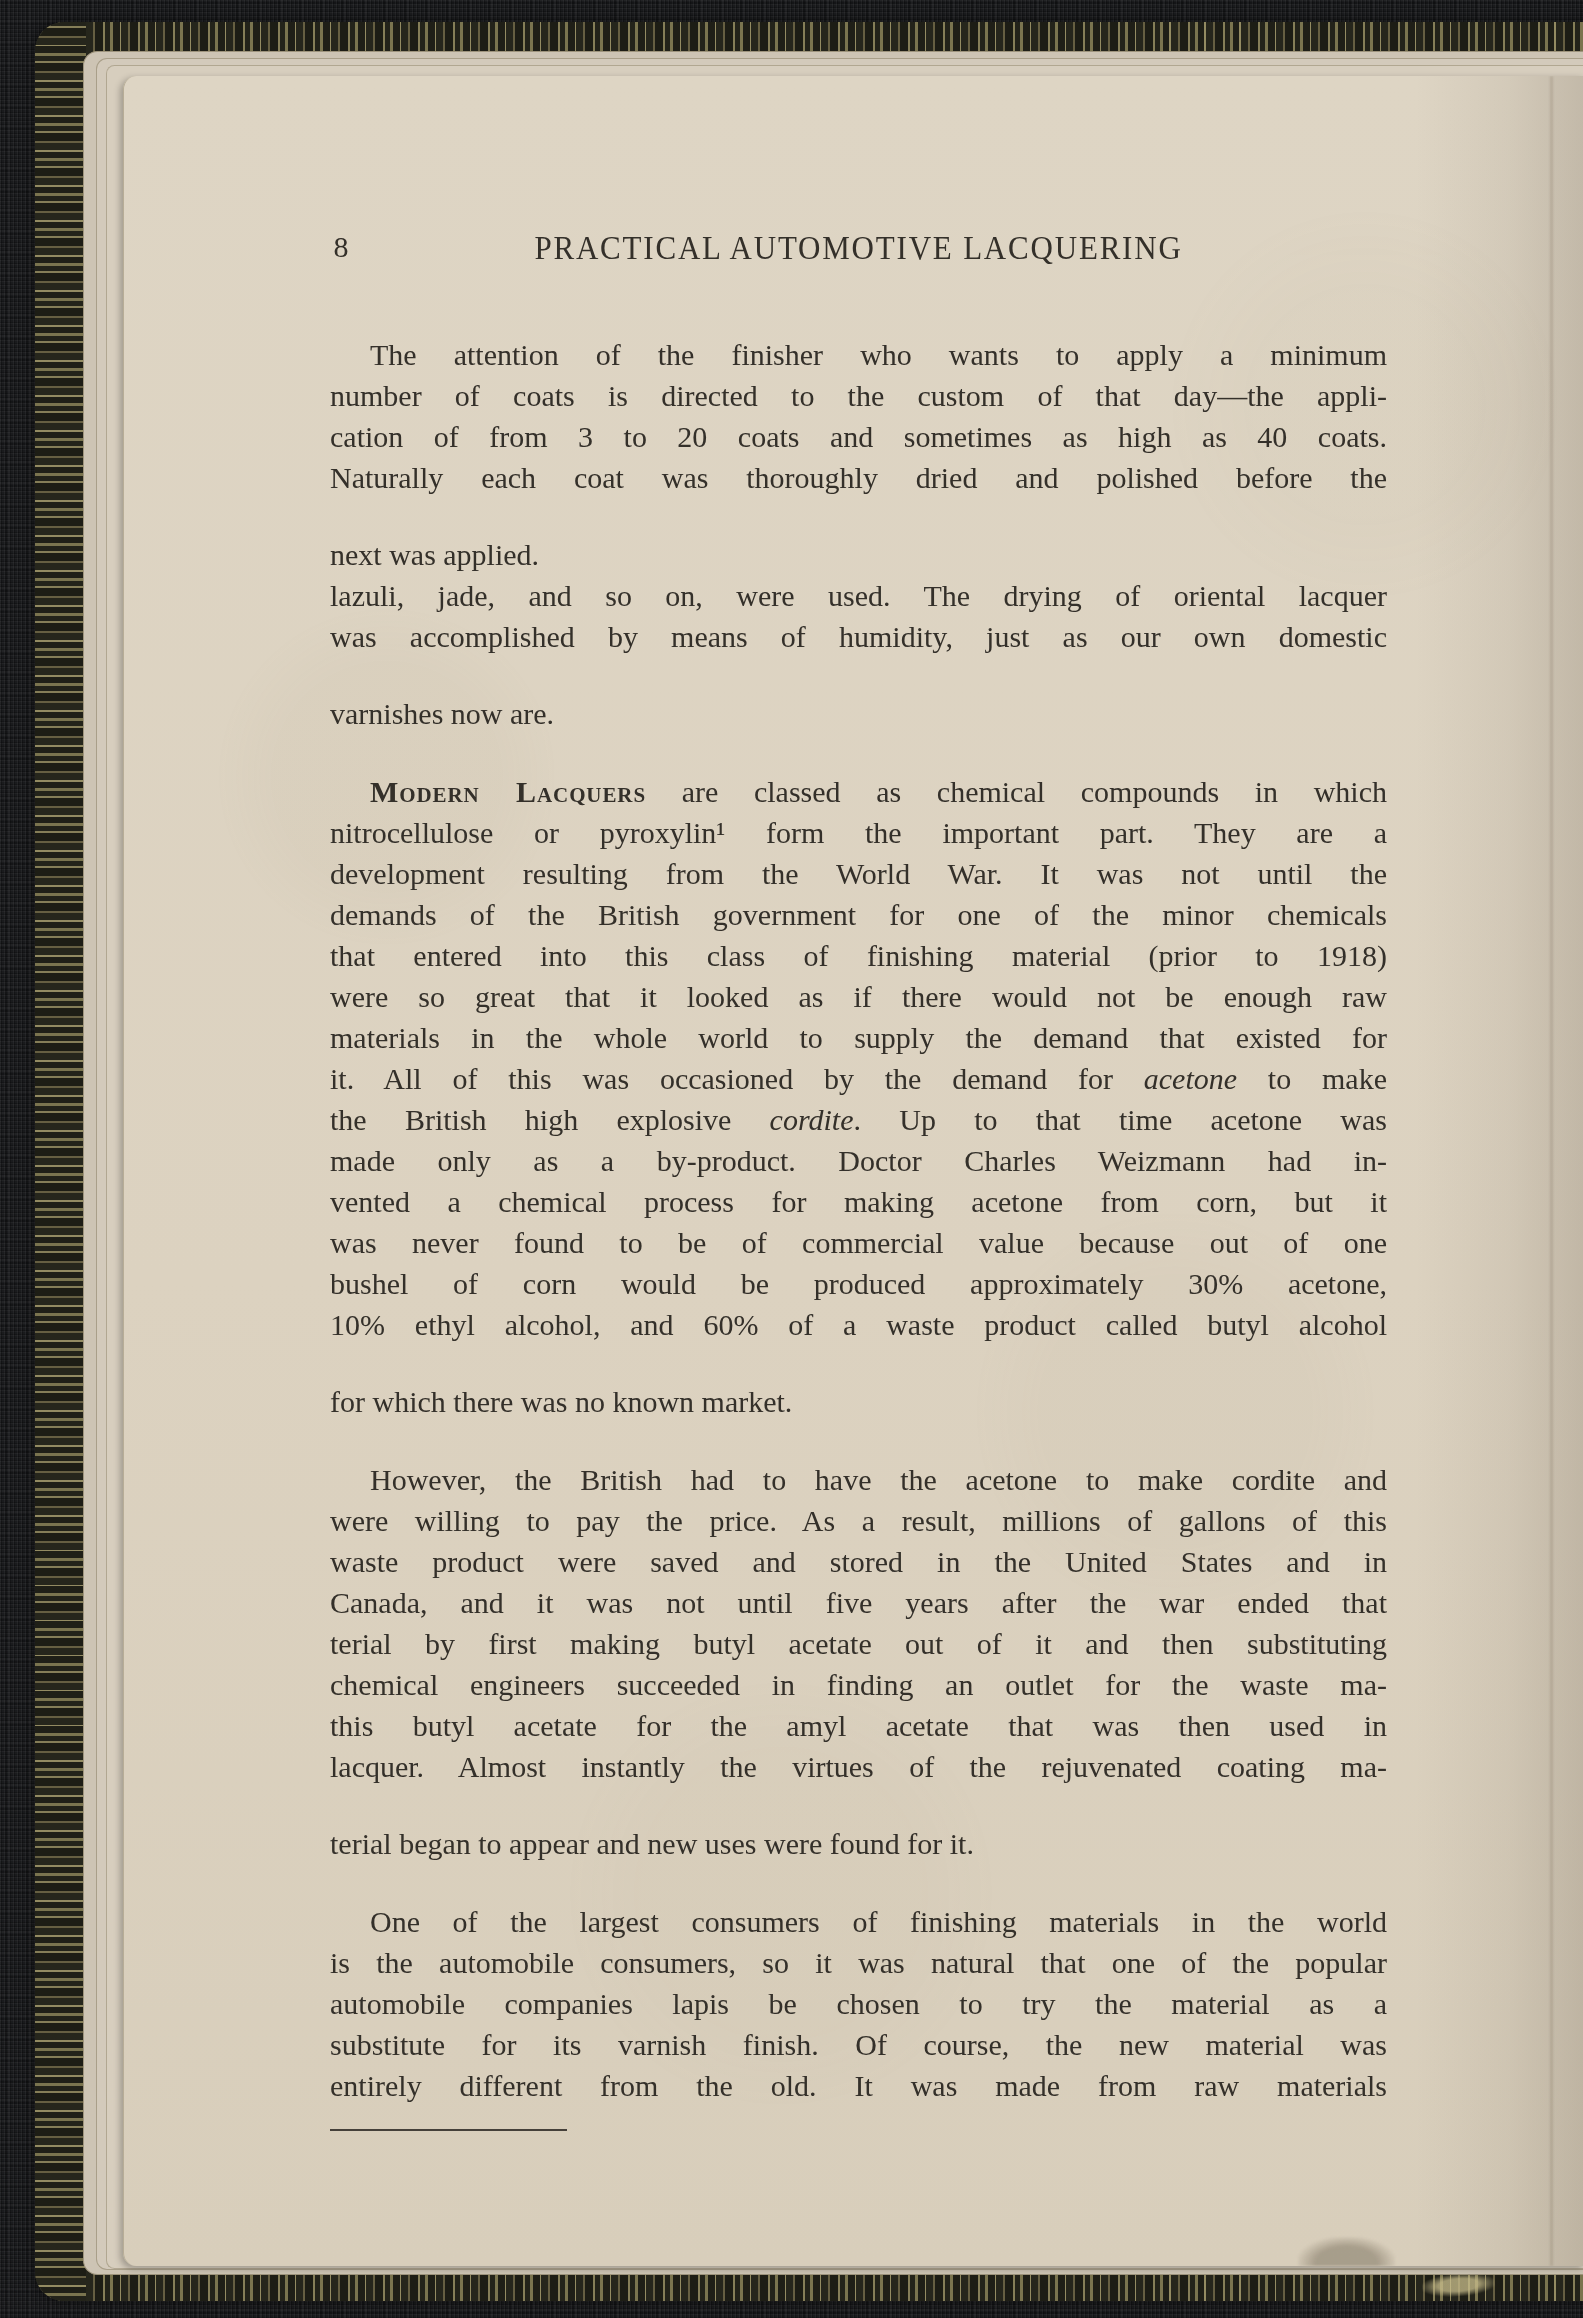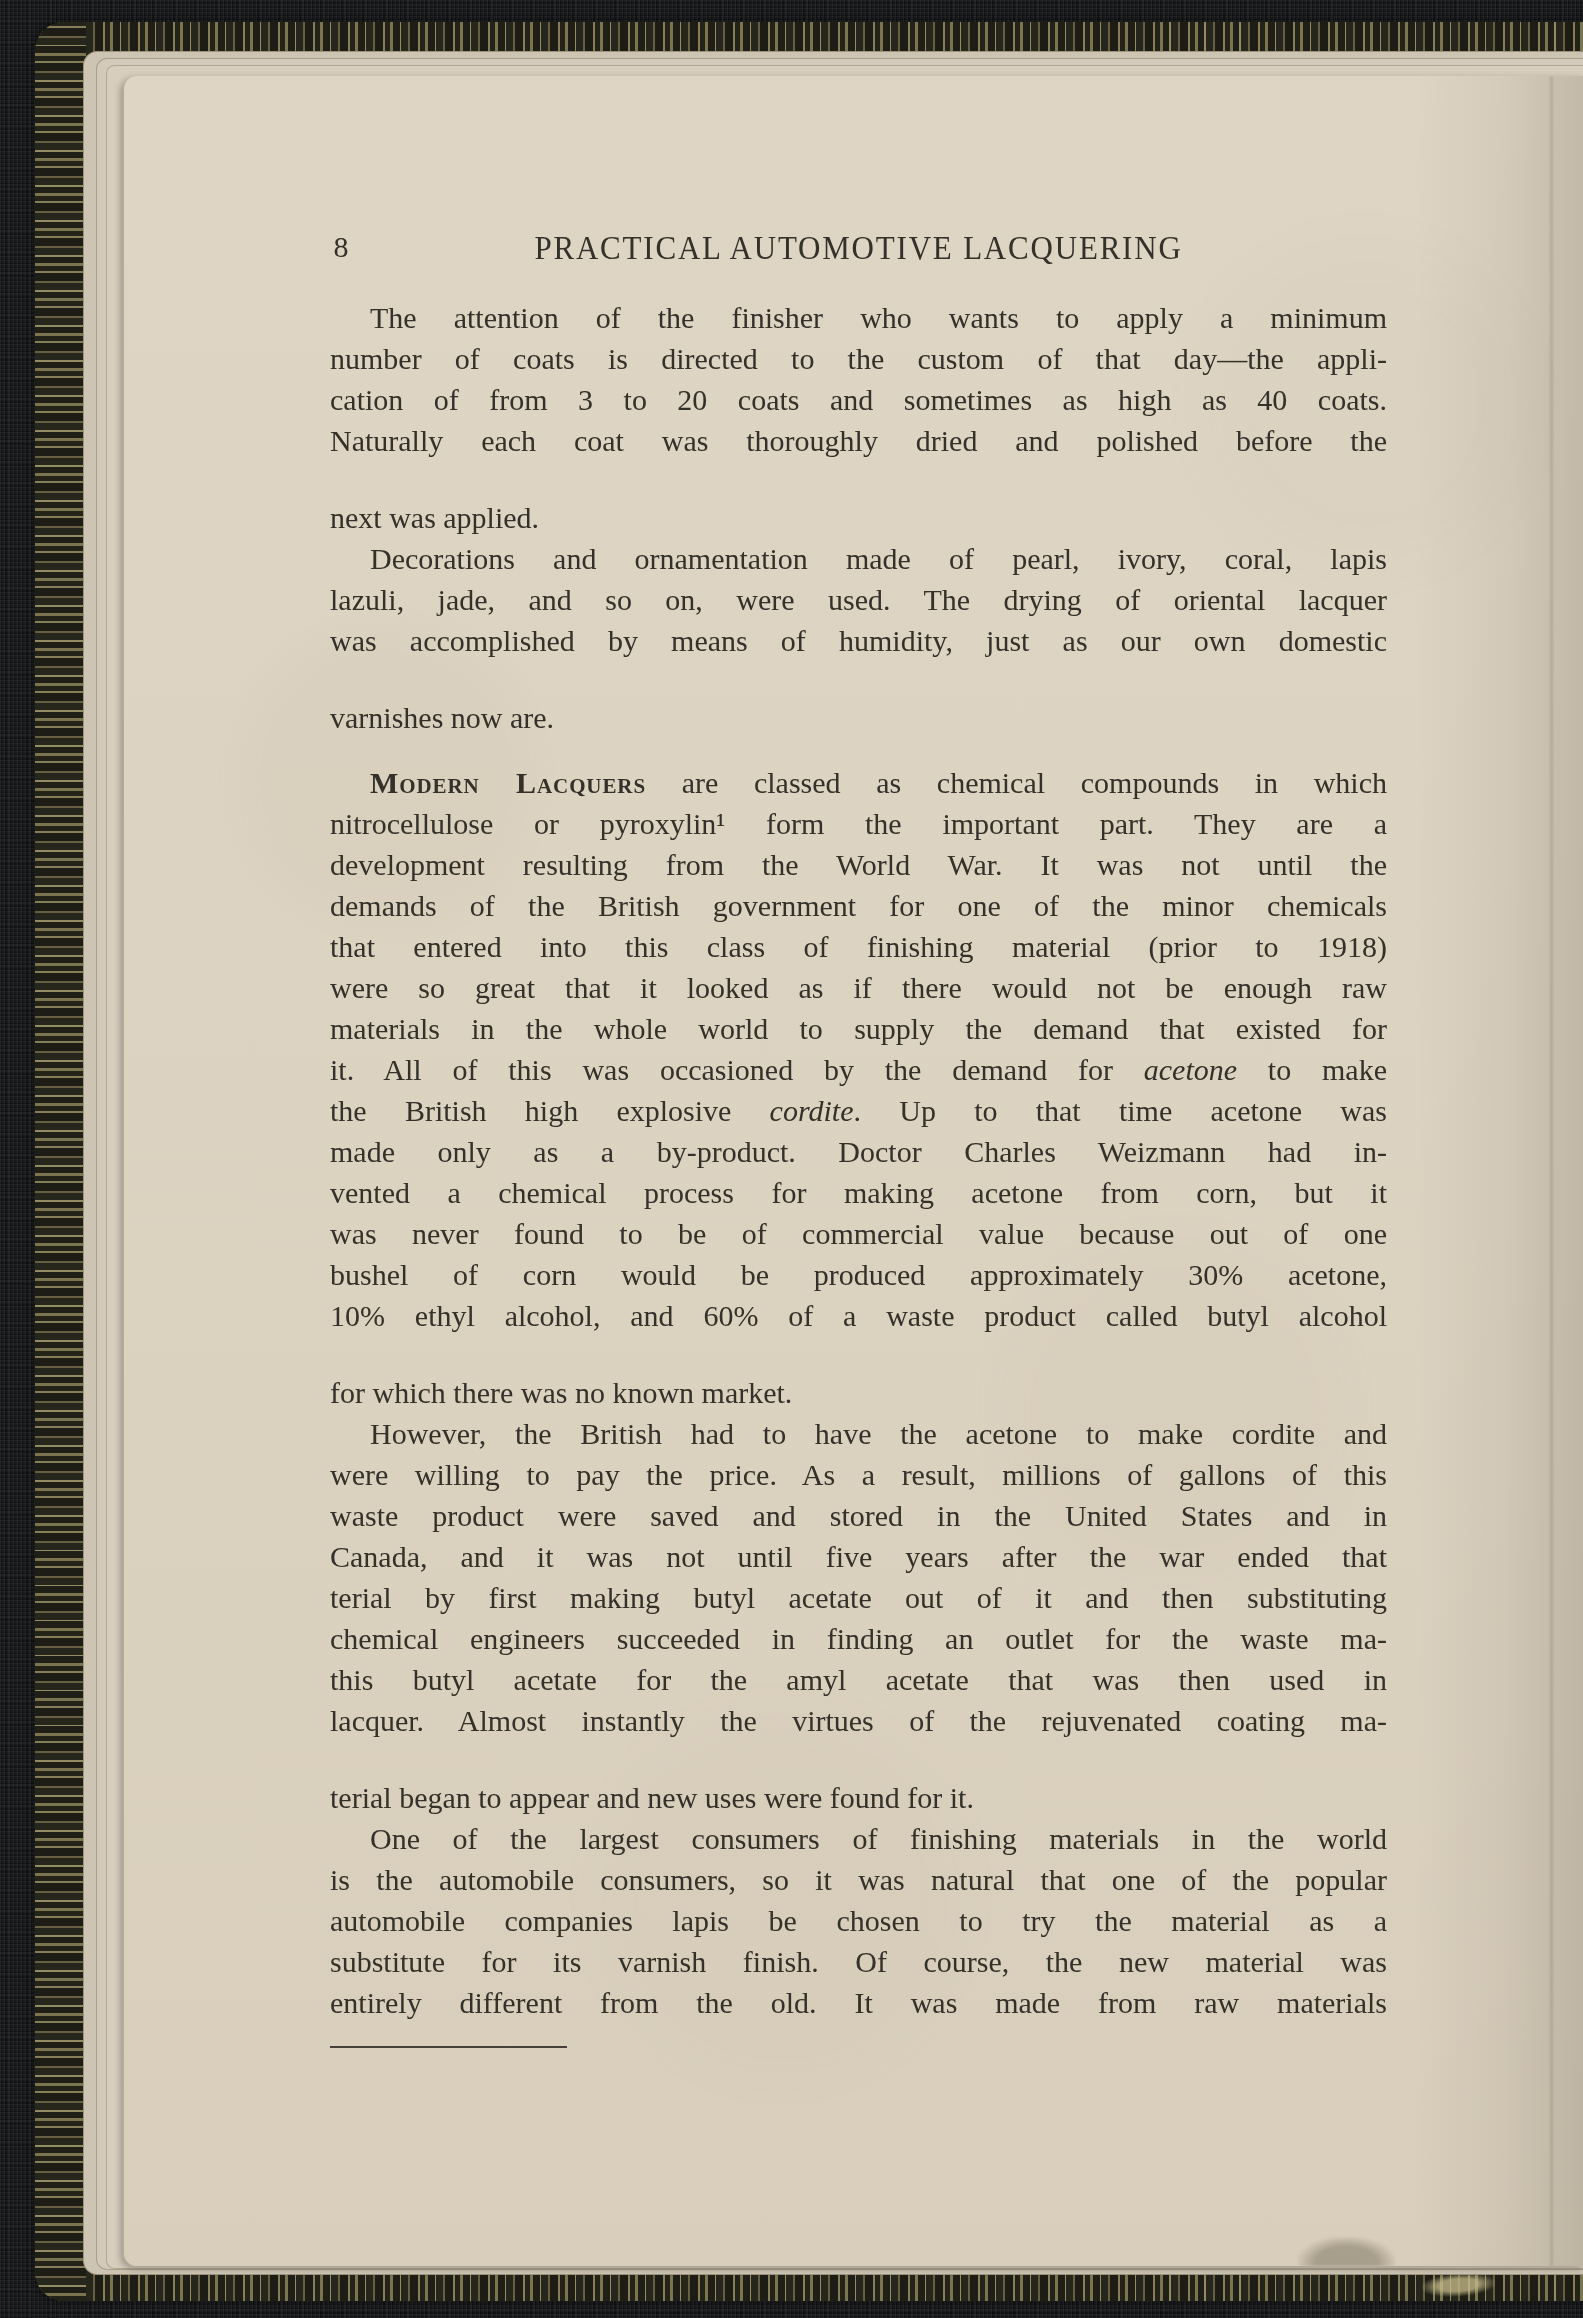--- a/index.html
+++ b/index.html
@@ -94,21 +94,21 @@
   }
   .body-text{position:absolute;top:221px;left:0;width:100%;}
   .paragraph{margin:0;}
   .paragraph.extra-space{margin-top:24px;}
   .line{
     font-size:30px;line-height:41px;height:41px;white-space:nowrap;
     text-align:justify;text-align-last:justify;
   }
   .line i{white-space:nowrap;}
   .line.lastline{text-align-last:left;margin-top:36px;}
-  .line.indent{padding-left:40px;}
+  .line.indent{padding-left:40px;margin-top:37px;}
   .sc{font-variant:small-caps;letter-spacing:0.9px;font-weight:bold;}
   .footnote-rule{
     margin-top:23px;width:237px;height:1.8px;background:#45403a;
   }
   .footnote{
     margin-top:12.7px;padding-left:46px;font-size:23px;line-height:30px;color:#3a352e;
   }
 </style>
 </head>
 <body>
@@ -137,21 +137,20 @@
       <div class="body-text">
 
         <div class="paragraph">
             <div class="line indent">The attention of the finisher who wants to apply a minimum</div>
             <div class="line">number of coats is directed to the custom of that day—the appli-</div>
             <div class="line">cation of from 3 to 20 coats and sometimes as high as 40 coats.</div>
             <div class="line">Naturally each coat was thoroughly dried and polished before the</div>
             <div class="line lastline">next was applied.</div>
           </div>
           <div class="paragraph">
-            <div class="line indent">Decorations and ornamentation made of pearl, ivory, coral, lapis</div>
             <div class="line">lazuli, jade, and so on, were used.  The drying of oriental lacquer</div>
             <div class="line">was accomplished by means of humidity, just as our own domestic</div>
             <div class="line lastline">varnishes now are.</div>
           </div>
           <div class="paragraph extra-space">
             <div class="line indent"><span class="sc">Modern Lacquers</span> are classed as chemical compounds in which</div>
             <div class="line">nitrocellulose or pyroxylin¹ form the important part.  They are a</div>
             <div class="line">development resulting from the World War.  It was not until the</div>
             <div class="line">demands of the British government for one of the minor chemicals</div>
             <div class="line">that entered into this class of finishing material (prior to 1918)</div>

